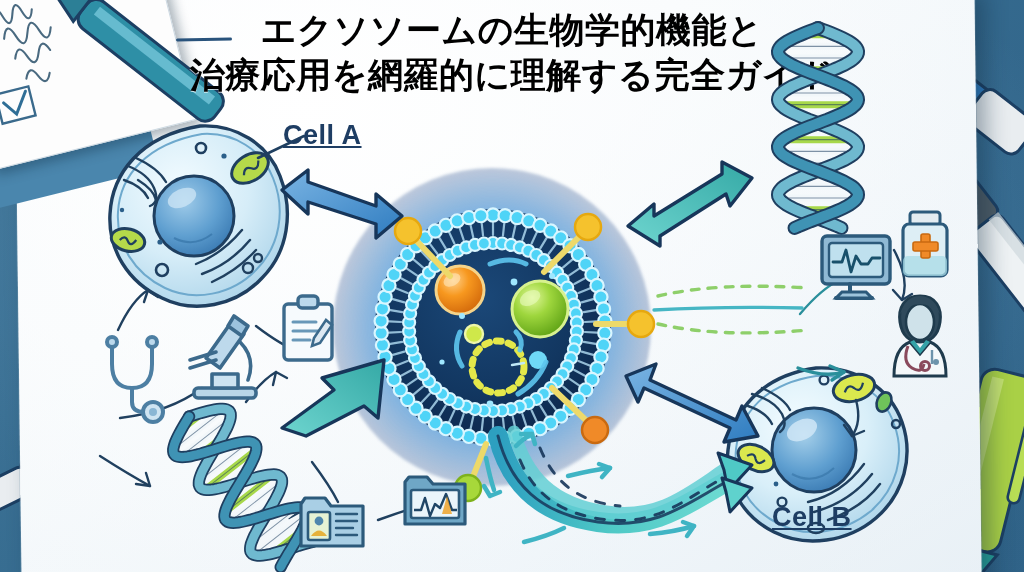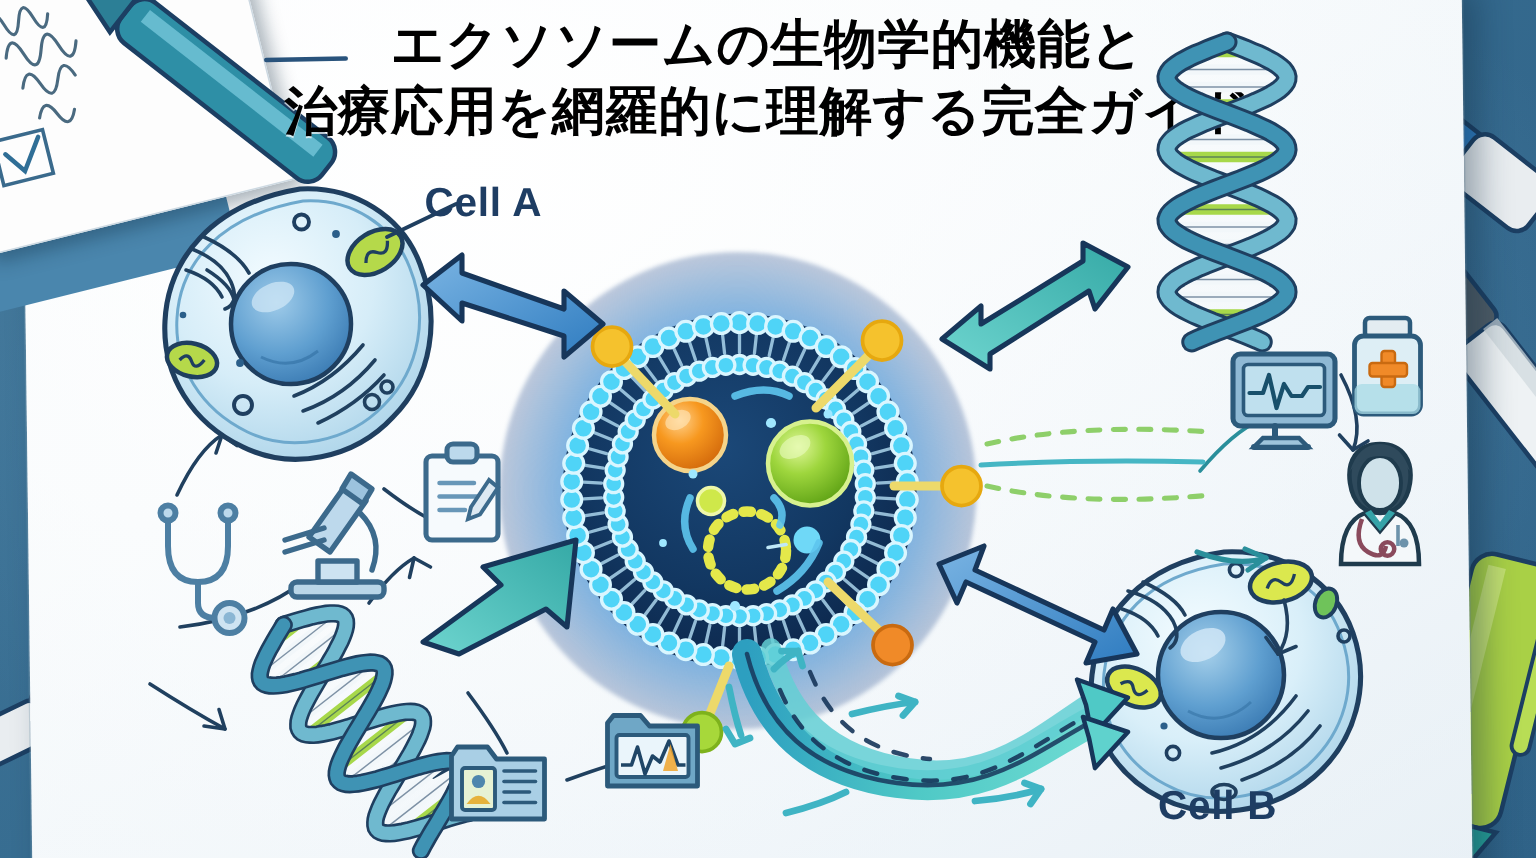--- a/index.html
+++ b/index.html
@@ -45,21 +45,21 @@
   }
   .title .l1{display:block;font-size:35px;line-height:44px;}
   .title .l2{display:block;font-size:35px;line-height:46px;}
   .title-rule{position:absolute;left:176px;top:38px;width:56px;height:3px;
     background:#29537c;border-radius:2px;transform:rotate(-1deg);}
 
   
   .ink{fill:none;stroke:#20405f;stroke-width:2.4;stroke-linecap:round;stroke-linejoin:round;}
   .cell-label{
     position:absolute;color:#1e3d63;font-size:27px;font-weight:600;
-    letter-spacing:.5px;white-space:nowrap;
+    letter-spacing:.5px;white-space:nowrap;text-decoration:underline;
   }
   
   .glow{
     position:absolute;left:333px;top:168px;width:318px;height:318px;border-radius:50%;
     background:radial-gradient(circle at 50% 50%,
       rgba(120,235,255,.95) 0%,
       rgba(60,190,245,.85) 30%,
       rgba(30,120,200,.55) 52%,
       rgba(18,60,130,.28) 70%,
       rgba(255,255,255,0) 82%);
@@ -246,21 +246,21 @@
     <g>
       <ellipse cx="40" cy="96" rx="19" ry="12" fill="#dbe84e" stroke="#1f3f60" stroke-width="3" transform="rotate(26 40 96)"></ellipse>
       <path d="M31 98 q5 -7 9 -1 q5 6 9 -3" fill="none" stroke="#1f3f60" stroke-width="2.2" transform="rotate(26 40 96)"></path>
     </g>
     <ellipse cx="168" cy="40" rx="7" ry="10" fill="#6fc35a" stroke="#1f3f60" stroke-width="2.6" transform="rotate(22 168 40)"></ellipse>
     <circle cx="108" cy="18" r="4.4" fill="none" stroke="#1f3f60" stroke-width="2.4"></circle>
     <circle cx="180" cy="62" r="4" fill="none" stroke="#1f3f60" stroke-width="2.4"></circle>
     <circle cx="66" cy="140" r="4.4" fill="none" stroke="#1f3f60" stroke-width="2.4"></circle>
     <circle cx="60" cy="122" r="2.4" fill="#2b5f8a"></circle>
   </svg>
-  <div class="cell-label" style="left:772px;top:522px;">Cell B</div>
+  <div class="cell-label" style="left:772px;top:502px;">Cell B</div>
 
   <div class="glow"></div>
   <svg class="abs" style="left:338px;top:172px;" width="310" height="310" viewBox="0 0 310 310">
     <defs>
       <radialGradient id="lumen" cx="45%" cy="38%" r="66%">
         <stop offset="0%" stop-color="#1b4878"></stop>
         <stop offset="60%" stop-color="#123761"></stop>
         <stop offset="100%" stop-color="#0c2549"></stop>
       </radialGradient>
       <radialGradient id="orangeBall" cx="36%" cy="30%" r="72%">

